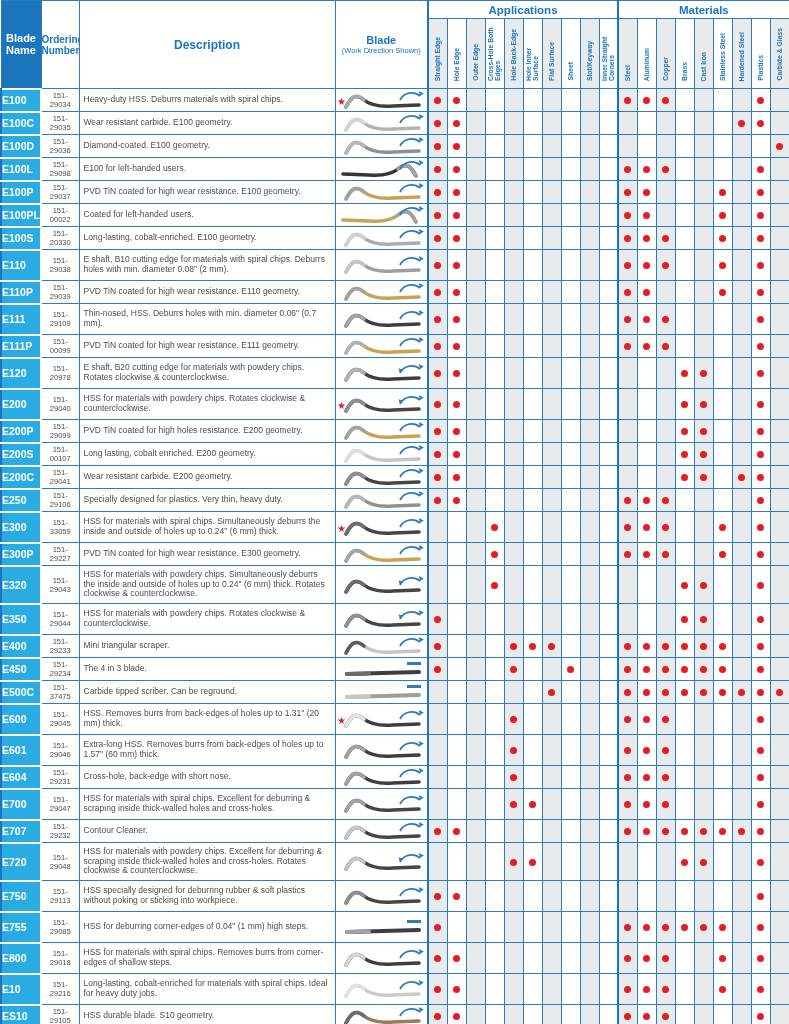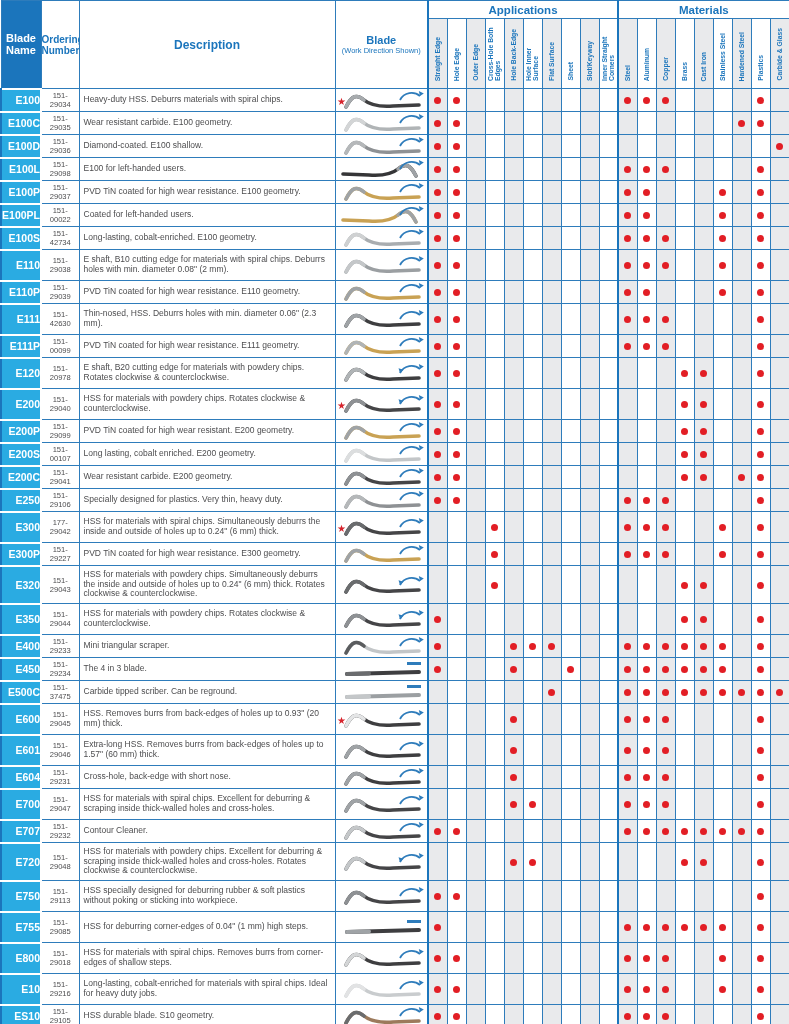--- a/index.html
+++ b/index.html
@@ -12,21 +12,21 @@
   th.corner-name{background:#1b75bc;color:#fff;font-size:11px;line-height:1.1;}
   th.ordering{font-size:10px;line-height:1.1;}
   th.descr{font-size:12px;}
   th.bladeh{font-size:11px;line-height:1.15;}
   th.bladeh .sub{font-weight:normal;font-size:7.5px;display:block;}
   th.band{font-size:11.5px;height:18px;border-bottom:1px solid #2e7cbb;}
   th.vth{vertical-align:bottom;height:67px;padding:2px 0 3px 0;}
   .vtext{writing-mode:vertical-rl;transform:rotate(180deg);font-size:6.8px;line-height:1.1;font-weight:bold;color:#1b75bc;display:inline-block;max-height:62px;white-space:normal;text-align:left;}
   
   td{font-size:8.5px;color:#4d4d4f;}
-  td.name{background:#2aabe2;color:#fff;font-weight:bold;font-size:10.5px;text-align:right;border:2px solid #ffffff;border-left:2px solid #1b75bc;padding:0;}
+  td.name{background:#2aabe2;color:#fff;font-weight:bold;font-size:10.5px;text-align:left;border:2px solid #ffffff;border-left:2px solid #1b75bc;padding:0;}
   td.order{font-size:7.6px;color:#4d4d4f;text-align:center;padding:0 1px;}
   td.desc{padding:1px 3px 1px 4px;line-height:1.15;}
   td.bladecell{padding:0;text-align:center;vertical-align:middle;background:#fff;}
   td.dc{padding:0;text-align:center;vertical-align:middle;}
   .g{background:#e9eaec;}
   .sectstart{border-left:2px solid #1b75bc;}
   tr.h1{height:23px;} tr.h2{height:31px;} tr.h3{height:38px;}
   .dot{width:7px;height:7px;border-radius:50%;display:inline-block;vertical-align:middle;}
   svg{display:block;margin:0 auto;}
 </style>
@@ -156,21 +156,21 @@
           <td class="dc"></td>
           <td class="dc g"></td>
           <td class="dc"></td>
           <td class="dc g"><span class="dot" style="background: rgb(226, 30, 37);"></span></td>
           <td class="dc"><span class="dot" style="background: rgb(226, 30, 37);"></span></td>
           <td class="dc g"></td>
         </tr>
         <tr class="h1">
           <td class="name">E100D</td>
           <td class="order">151-29036</td>
-          <td class="desc">Diamond-coated. E100 shallow.</td>
+          <td class="desc">Diamond-coated. E100 geometry.</td>
           <td class="bladecell">
             <svg width="88" height="22" viewBox="0 0 88 22">
               <path d="M9,18 C15,6 20,5 27,11 C33,16 42,18 56,17 L82,16" stroke="#8e9194" stroke-width="3.6" fill="none" stroke-linecap="round"></path>
               <path d="M9,18 C15,6 20,5 27,11" stroke="#b5b8ba" stroke-width="3.6" fill="none" stroke-linecap="round"></path>
               <path d="M63,11 C67,3 77,2 83,7" fill="none" stroke="#2e7cbb" stroke-width="1.8"></path>
               <path d="M83,7 l-1.2,-5 l5,2.4 z" fill="#2e7cbb"></path>
             </svg>
           </td>
           <td class="dc g sectstart"><span class="dot" style="background: rgb(226, 30, 37);"></span></td>
           <td class="dc"><span class="dot" style="background: rgb(226, 30, 37);"></span></td>
@@ -287,21 +287,21 @@
           <td class="dc g"></td>
           <td class="dc"></td>
           <td class="dc g"></td>
           <td class="dc"><span class="dot" style="background: rgb(226, 30, 37);"></span></td>
           <td class="dc g"></td>
           <td class="dc"><span class="dot" style="background: rgb(226, 30, 37);"></span></td>
           <td class="dc g"></td>
         </tr>
         <tr class="h1">
           <td class="name">E100S</td>
-          <td class="order">151-42734</td>
+          <td class="order">151-20330</td>
           <td class="desc">Long-lasting, cobalt-enriched. E100 geometry.</td>
           <td class="bladecell">
             <svg width="88" height="22" viewBox="0 0 88 22">
               <path d="M9,18 C15,6 20,5 27,11 C33,16 42,18 56,17 L82,16" stroke="#a9adb0" stroke-width="3.6" fill="none" stroke-linecap="round"></path>
               <path d="M9,18 C15,6 20,5 27,11" stroke="#cfd1d2" stroke-width="3.6" fill="none" stroke-linecap="round"></path>
               <path d="M63,11 C67,3 77,2 83,7" fill="none" stroke="#2e7cbb" stroke-width="1.8"></path>
               <path d="M83,7 l-1.2,-5 l5,2.4 z" fill="#2e7cbb"></path>
             </svg>
           </td>
           <td class="dc g sectstart"><span class="dot" style="background: rgb(226, 30, 37);"></span></td>
@@ -383,22 +383,22 @@
           <td class="dc g"></td>
           <td class="dc"></td>
           <td class="dc g"></td>
           <td class="dc"><span class="dot" style="background: rgb(226, 30, 37);"></span></td>
           <td class="dc g"></td>
           <td class="dc"><span class="dot" style="background: rgb(226, 30, 37);"></span></td>
           <td class="dc g"></td>
         </tr>
         <tr class="h2">
           <td class="name">E111</td>
-          <td class="order">151-42630</td>
-          <td class="desc">Thin-nosed, HSS. Deburrs holes with min. diameter 0.06" (2.3 mm).</td>
+          <td class="order">151-29109</td>
+          <td class="desc">Thin-nosed, HSS. Deburrs holes with min. diameter 0.06" (0.7 mm).</td>
           <td class="bladecell">
             <svg width="88" height="22" viewBox="0 0 88 22">
               <path d="M9,18 C15,6 20,5 27,11 C33,16 42,18 56,17 L82,16" stroke="#3e3e40" stroke-width="3.6" fill="none" stroke-linecap="round"></path>
               <path d="M9,18 C15,6 20,5 27,11" stroke="#9fa3a6" stroke-width="3.6" fill="none" stroke-linecap="round"></path>
               <path d="M63,11 C67,3 77,2 83,7" fill="none" stroke="#2e7cbb" stroke-width="1.8"></path>
               <path d="M83,7 l-1.2,-5 l5,2.4 z" fill="#2e7cbb"></path>
             </svg>
           </td>
           <td class="dc g sectstart"><span class="dot" style="background: rgb(226, 30, 37);"></span></td>
           <td class="dc"><span class="dot" style="background: rgb(226, 30, 37);"></span></td>
@@ -515,21 +515,21 @@
           <td class="dc"><span class="dot" style="background: rgb(226, 30, 37);"></span></td>
           <td class="dc g"><span class="dot" style="background: rgb(226, 30, 37);"></span></td>
           <td class="dc"></td>
           <td class="dc g"></td>
           <td class="dc"><span class="dot" style="background: rgb(226, 30, 37);"></span></td>
           <td class="dc g"></td>
         </tr>
         <tr class="h1">
           <td class="name">E200P</td>
           <td class="order">151-29099</td>
-          <td class="desc">PVD TiN coated for high wear resistant. E200 geometry.</td>
+          <td class="desc">PVD TiN coated for high holes resistance. E200 geometry.</td>
           <td class="bladecell">
             <svg width="88" height="22" viewBox="0 0 88 22">
               <path d="M9,18 C15,6 20,5 27,11 C33,16 42,18 56,17 L82,16" stroke="#c9a254" stroke-width="3.6" fill="none" stroke-linecap="round"></path>
               <path d="M9,18 C15,6 20,5 27,11" stroke="#9fa3a6" stroke-width="3.6" fill="none" stroke-linecap="round"></path>
               <path d="M63,11 C67,3 77,2 83,7" fill="none" stroke="#2e7cbb" stroke-width="1.8"></path>
               <path d="M83,7 l-1.2,-5 l5,2.4 z" fill="#2e7cbb"></path>
             </svg>
           </td>
           <td class="dc g sectstart"><span class="dot" style="background: rgb(226, 30, 37);"></span></td>
           <td class="dc"><span class="dot" style="background: rgb(226, 30, 37);"></span></td>
@@ -642,21 +642,21 @@
           <td class="dc g"><span class="dot" style="background: rgb(226, 30, 37);"></span></td>
           <td class="dc"></td>
           <td class="dc g"></td>
           <td class="dc"></td>
           <td class="dc g"></td>
           <td class="dc"><span class="dot" style="background: rgb(226, 30, 37);"></span></td>
           <td class="dc g"></td>
         </tr>
         <tr class="h2">
           <td class="name">E300</td>
-          <td class="order">177-29042</td>
+          <td class="order">151-33059</td>
           <td class="desc">HSS for materials with spiral chips. Simultaneously deburrs the inside and outside of holes up to 0.24" (6 mm) thick.</td>
           <td class="bladecell">
             <svg width="88" height="22" viewBox="0 0 88 22">
               <text x="0" y="16" font-size="10" fill="#d6242d">★</text>
               <path d="M9,18 C15,6 20,5 27,11 C33,16 42,18 56,17 L82,16" stroke="#454547" stroke-width="3.6" fill="none" stroke-linecap="round"></path>
               <path d="M9,18 C15,6 20,5 27,11" stroke="#6a6c6e" stroke-width="3.6" fill="none" stroke-linecap="round"></path>
               <path d="M63,11 C67,3 77,2 83,7" fill="none" stroke="#2e7cbb" stroke-width="1.8"></path>
               <path d="M83,7 l-1.2,-5 l5,2.4 z" fill="#2e7cbb"></path>
             </svg>
           </td>
@@ -868,21 +868,21 @@
           <td class="dc"><span class="dot" style="background: rgb(226, 30, 37);"></span></td>
           <td class="dc g"><span class="dot" style="background: rgb(226, 30, 37);"></span></td>
           <td class="dc"><span class="dot" style="background: rgb(226, 30, 37);"></span></td>
           <td class="dc g"><span class="dot" style="background: rgb(226, 30, 37);"></span></td>
           <td class="dc"><span class="dot" style="background: rgb(226, 30, 37);"></span></td>
           <td class="dc g"><span class="dot" style="background: rgb(226, 30, 37);"></span></td>
         </tr>
         <tr class="h2">
           <td class="name">E600</td>
           <td class="order">151-29045</td>
-          <td class="desc">HSS. Removes burrs from back-edges of holes up to 0.93" (20 mm) thick.</td>
+          <td class="desc">HSS. Removes burrs from back-edges of holes up to 1.31" (20 mm) thick.</td>
           <td class="bladecell">
             <svg width="88" height="22" viewBox="0 0 88 22">
               <text x="0" y="16" font-size="10" fill="#d6242d">★</text>
               <path d="M9,18 C15,6 20,5 27,11 C33,16 42,18 56,17 L82,16" stroke="#3e3e40" stroke-width="3.6" fill="none" stroke-linecap="round"></path>
               <path d="M9,18 C15,6 20,5 27,11" stroke="#e4e5e6" stroke-width="3.6" fill="none" stroke-linecap="round"></path>
               <path d="M63,11 C67,3 77,2 83,7" fill="none" stroke="#2e7cbb" stroke-width="1.8"></path>
               <path d="M83,7 l-1.2,-5 l5,2.4 z" fill="#2e7cbb"></path>
             </svg>
           </td>
           <td class="dc g sectstart"></td>

